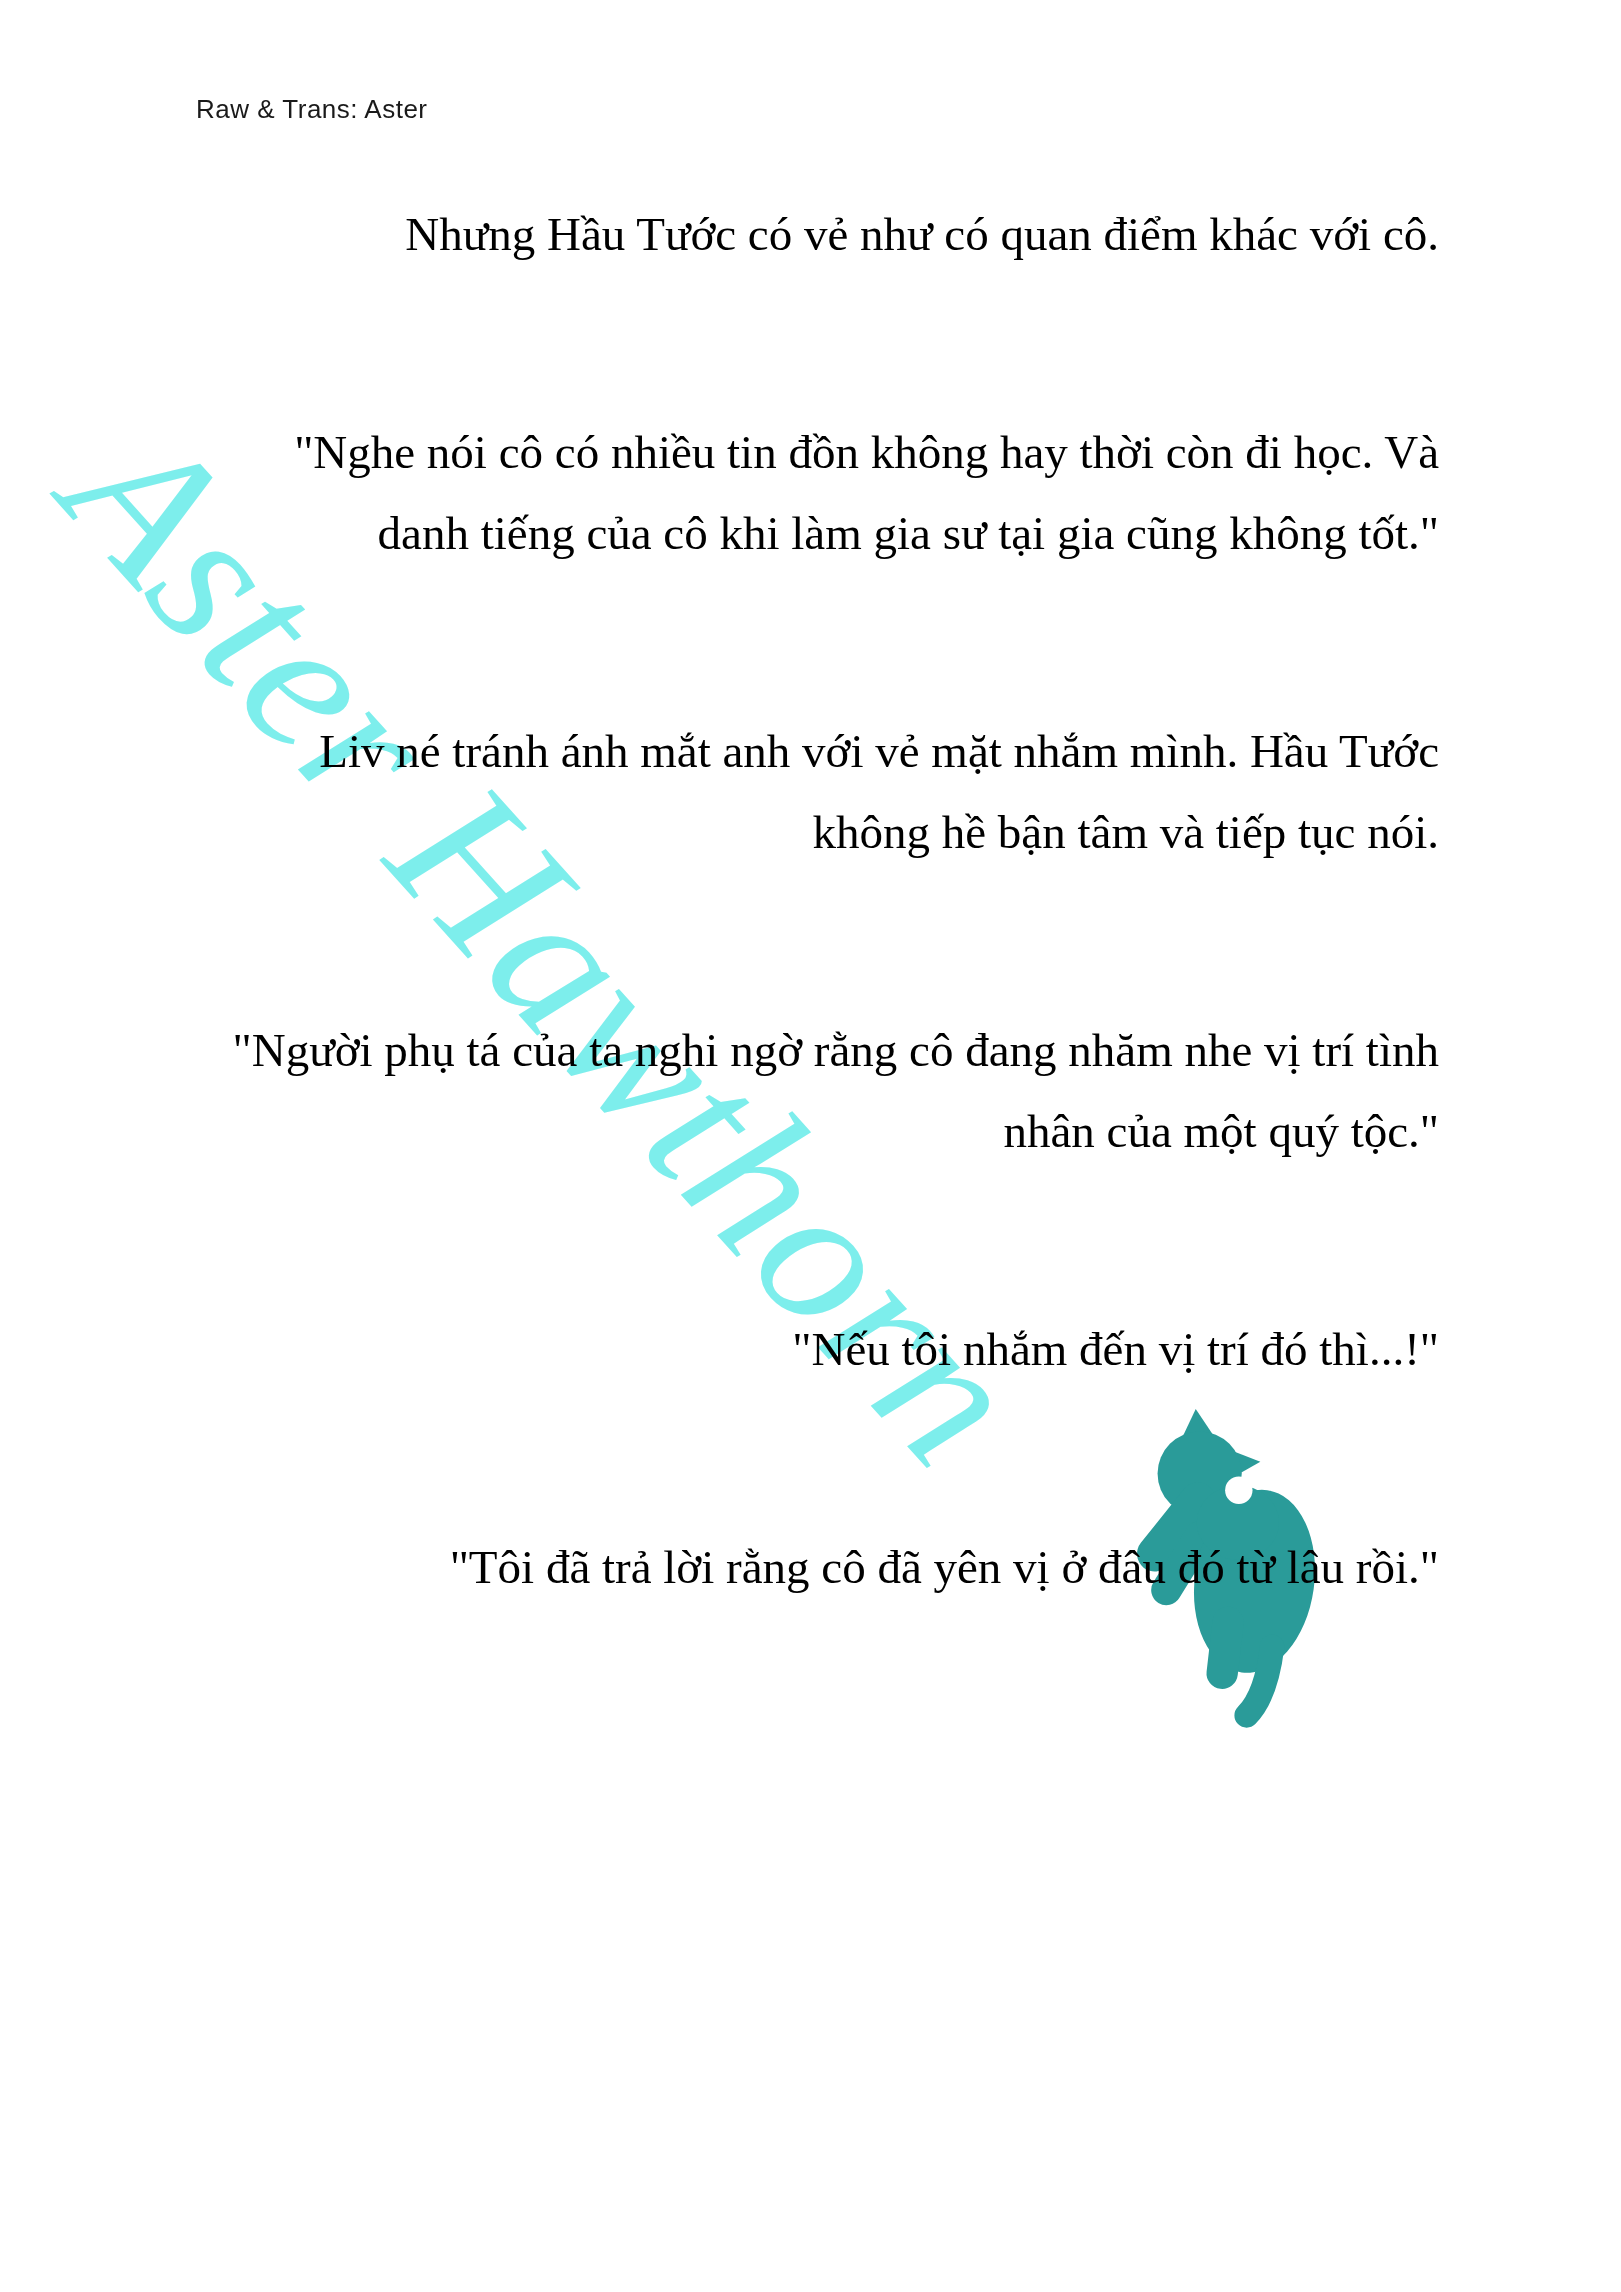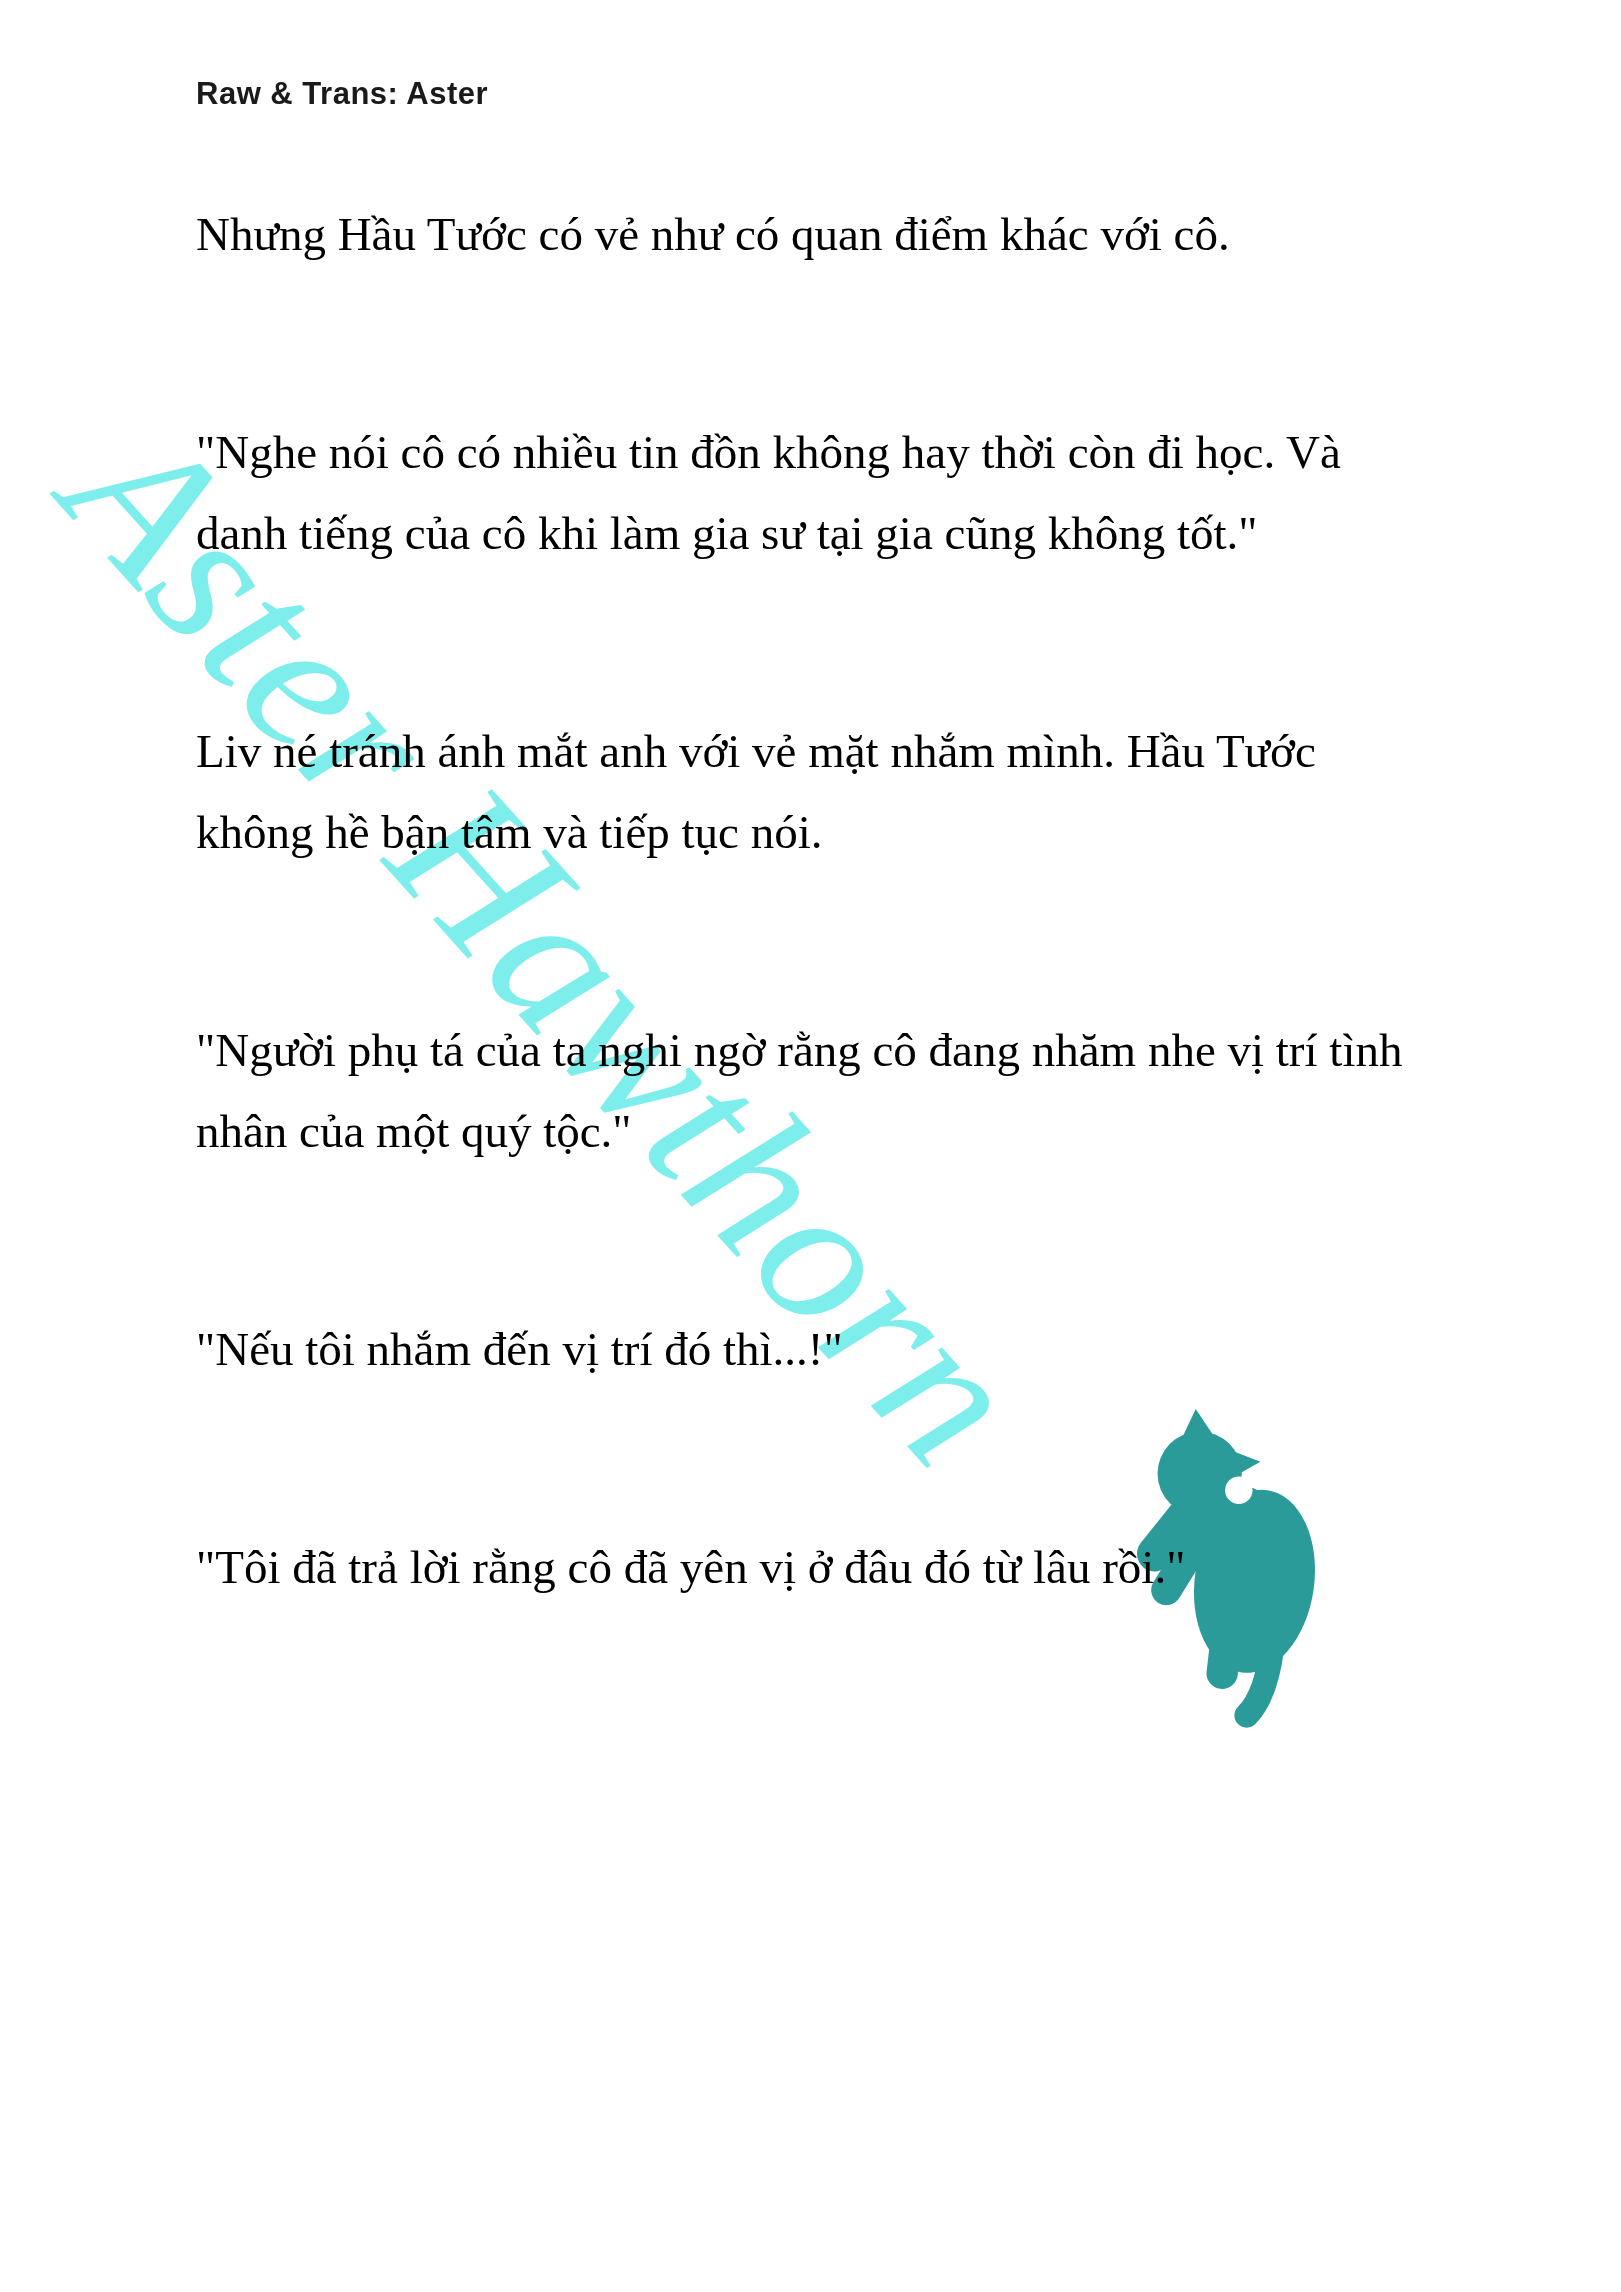--- a/index.html
+++ b/index.html
@@ -7,41 +7,40 @@
     width: 1621px;
     height: 2293px;
     background: #ffffff;
     position: relative;
     overflow: hidden;
     font-family: "Liberation Serif", serif;
   }
   .page-header {
     position: absolute;
     left: 196px;
-    top: 76px;
+    top: 94px;
     z-index: 2;
     font-family: "Liberation Sans", sans-serif;
-    font-size: 31px;
+    font-size: 26px;
     color: #1a1a1a;
     letter-spacing: 0.5px;
-    font-weight: bold;
   }
   .content {
     position: absolute;
     left: 196px;
     top: 194px;
     width: 1243px;
     z-index: 2;
   }
   .content p {
     margin: 0 0 137px 0;
     font-size: 47px;
     line-height: 81px;
     color: #000000;
-    text-align: left;
+    text-align: right;
   }
   .watermark {
     position: absolute;
     left: 192px;
     top: 380px;
     z-index: 1;
     font-family: "Liberation Serif", serif;
     font-style: italic;
     font-size: 200px;
     letter-spacing: 2px;

